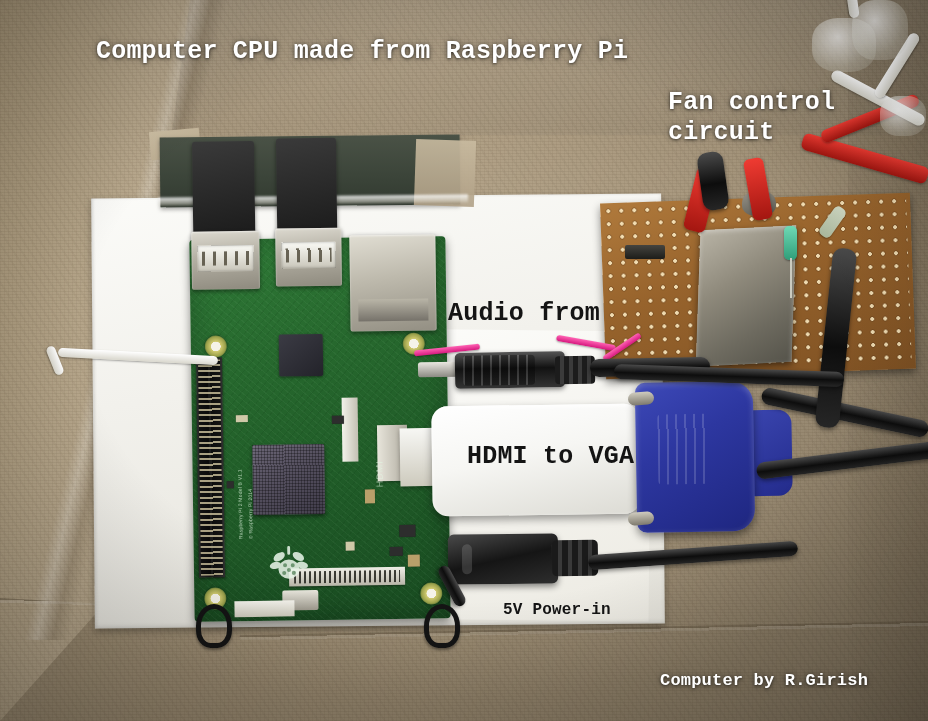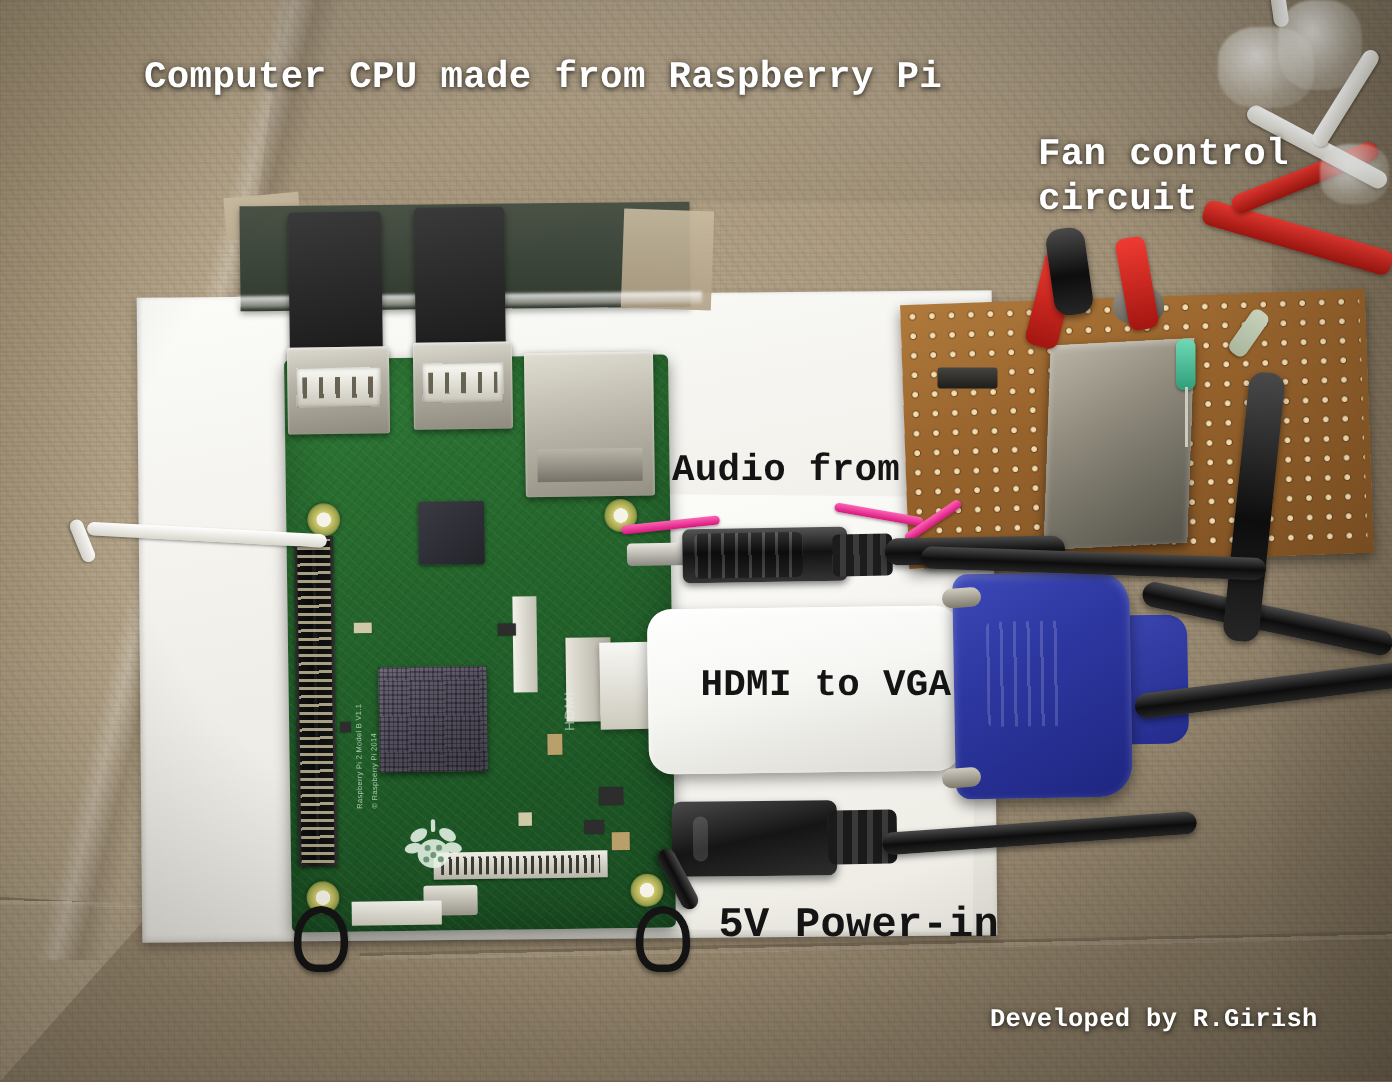--- a/index.html
+++ b/index.html
@@ -349,24 +349,24 @@
     position:absolute;font-weight:bold;white-space:pre-line;line-height:1.18;
     letter-spacing:.2px;
     font-family:Liberation Mono, monospace;
   }
   .label.white{
     color:#ffffff;
     text-shadow:0 1px 3px rgba(0,0,0,.55), 0 0 6px rgba(0,0,0,.35);
   }
   .label.black{color:#141414;}
   #label-title{left:96px;top:37px;font-size:25px;}
-  #label-fan{left:692px;top:88px;font-size:25px;}
+  #label-fan{left:668px;top:88px;font-size:25px;}
   #label-audio{left:448px;top:299px;font-size:25px;}
   #label-hdmi{left:467px;top:442px;font-size:25px;}
-  #label-power{left:479px;top:601px;font-size:28px;}
+  #label-power{left:503px;top:601px;font-size:16px;}
   #label-credit{left:660px;top:671px;font-size:17px;}
 </style>
 </head>
 <body>
 
 <div id="stage">
 
   <div class="cardboard"></div>
   <div class="wall-top"></div>
   <div class="wall-left"></div>
@@ -503,15 +503,15 @@
 
   <div id="label-fan" class="label white">Fan control
 circuit</div>
 
   <div id="label-audio" class="label black">Audio from</div>
 
   <div id="label-hdmi" class="label black">HDMI to VGA</div>
 
   <div id="label-power" class="label black">5V Power-in</div>
 
-  <div id="label-credit" class="label white">Developed by R.Girish</div>
+  <div id="label-credit" class="label white">Computer by R.Girish</div>
 
 </div>
 
 </body></html>

